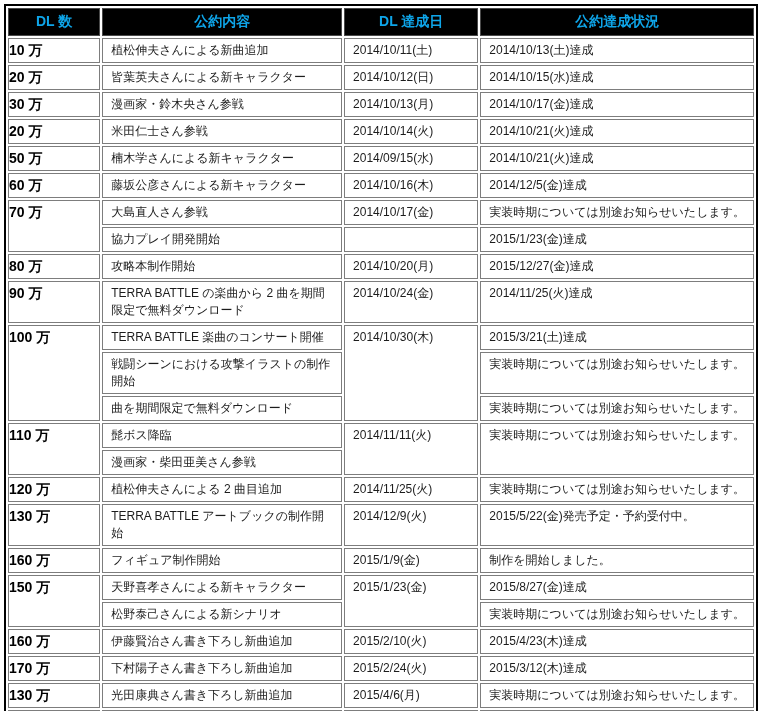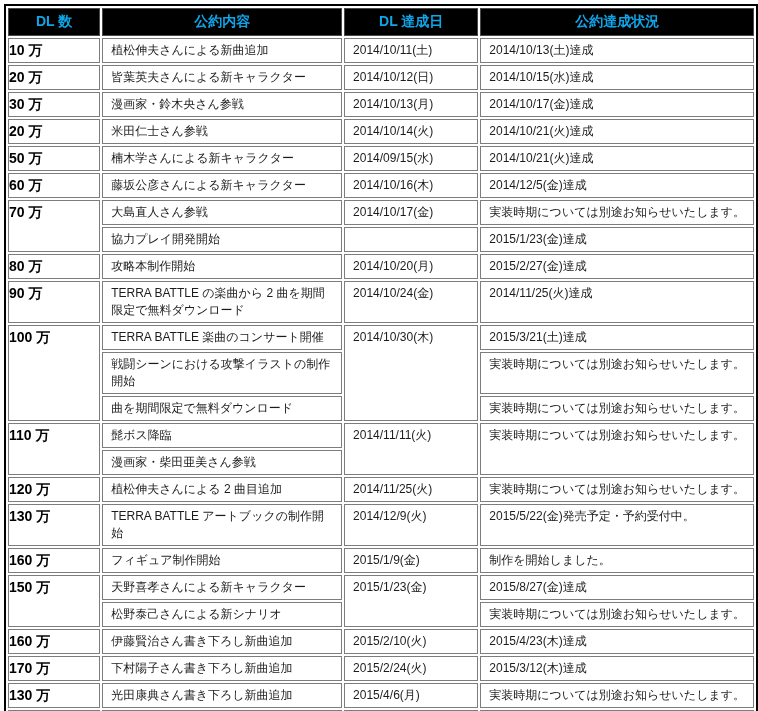--- a/index.html
+++ b/index.html
@@ -131,21 +131,21 @@
       <tr>
         <td class="content">協力プレイ開発開始</td>
         <td class="date"></td>
         <td class="status">2015/1/23(金)達成</td>
       </tr>
 
       <tr>
         <td class="dl">80 万</td>
         <td class="content">攻略本制作開始</td>
         <td class="date">2014/10/20(月)</td>
-        <td class="status">2015/2/27(金)達成</td>
+        <td class="status">2015/12/27(金)達成</td>
       </tr>
 
       <tr>
         <td class="dl">90 万</td>
         <td class="content">TERRA BATTLE の楽曲から 2 曲を期間限定で無料ダウンロード</td>
         <td class="date">2014/10/24(金)</td>
         <td class="status">2014/11/25(火)達成</td>
       </tr>
 
       <tr>

